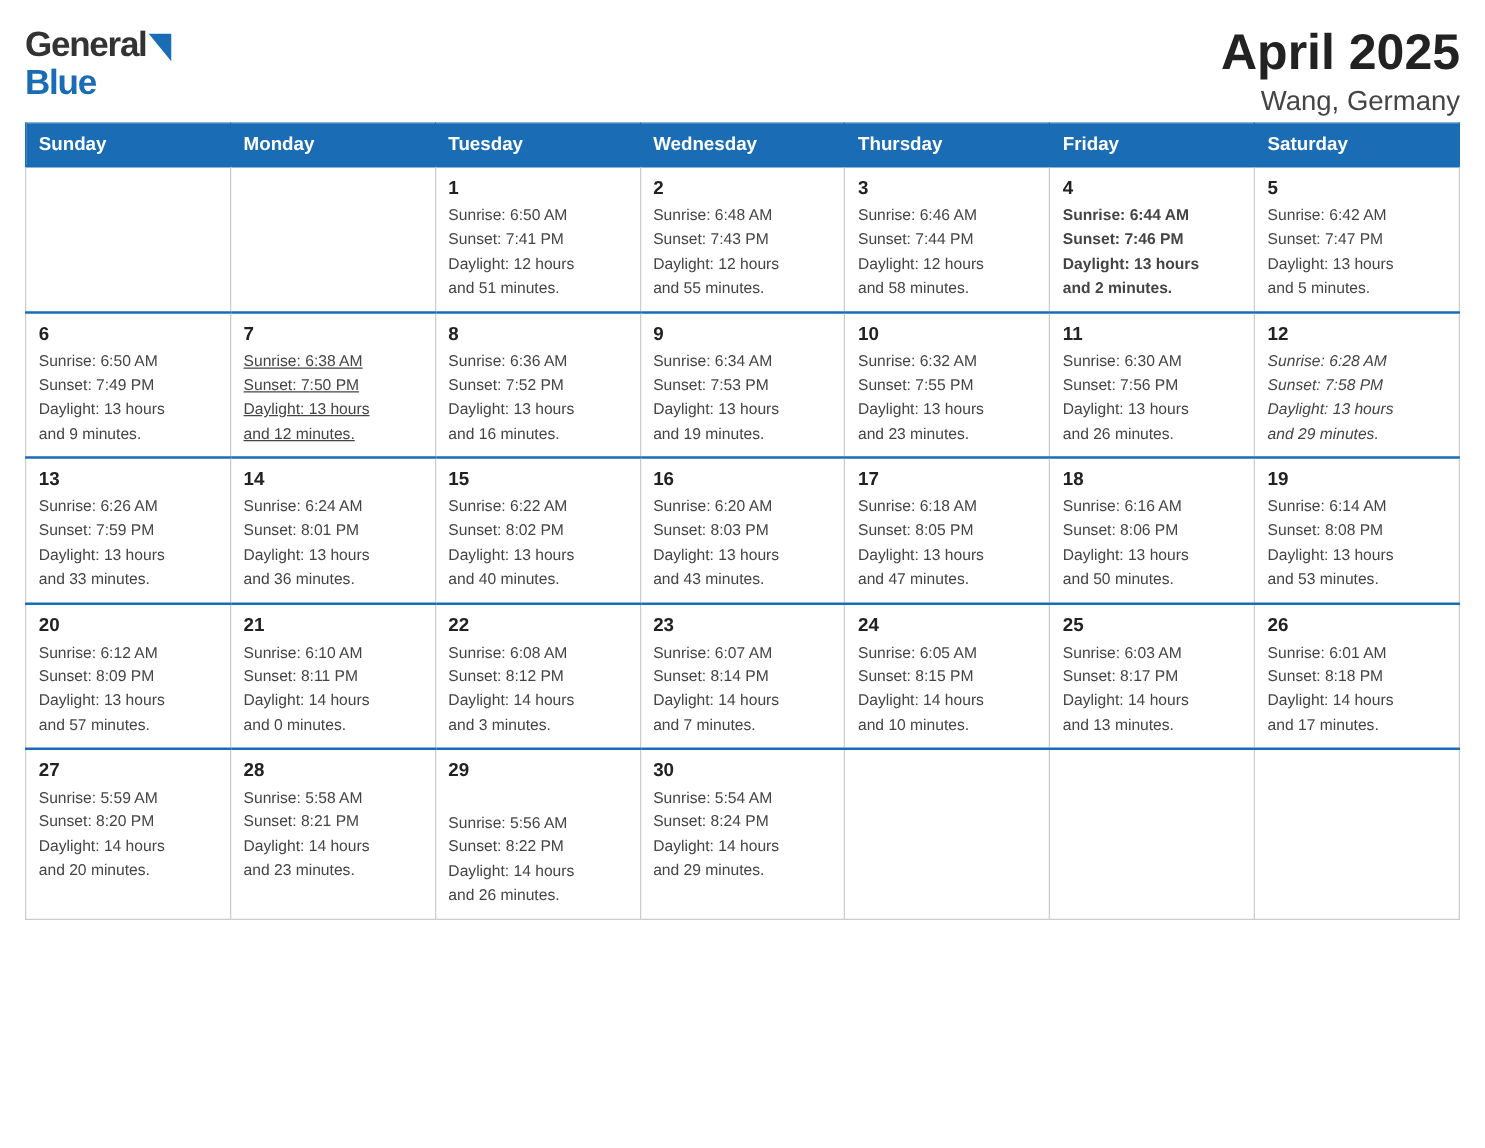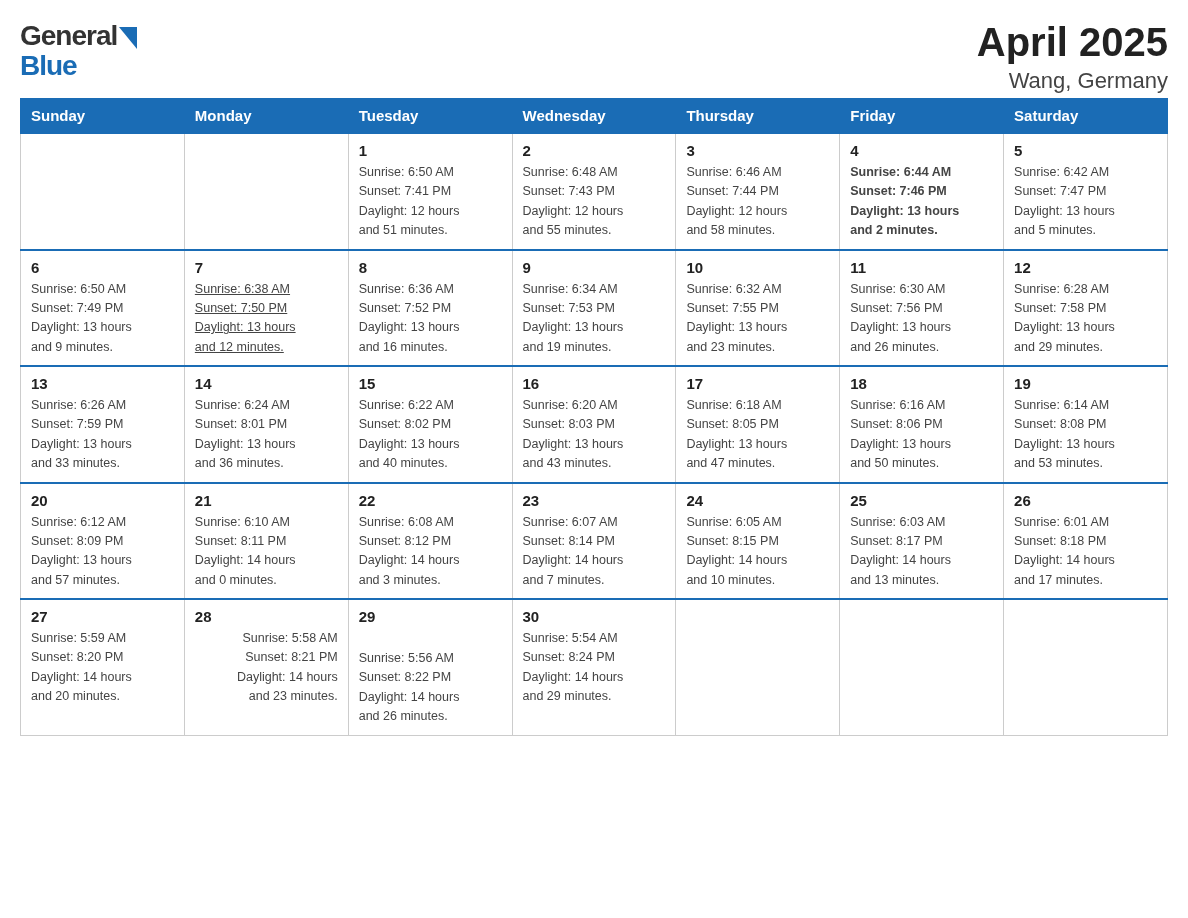--- a/index.html
+++ b/index.html
@@ -208,21 +208,21 @@
         </td>
         <td>
           <span class="day-number">11</span>
           <div class="day-info" style="white-space: pre-line;">Sunrise: 6:30 AM
 Sunset: 7:56 PM
 Daylight: 13 hours
 and 26 minutes.</div>
         </td>
         <td>
           <span class="day-number">12</span>
-          <div class="day-info" style="white-space: pre-line;">Sunrise: 6:28 AM
+          <div class="day-info" style="white-space: pre-line; font-style: italic;">Sunrise: 6:28 AM
 Sunset: 7:58 PM
 Daylight: 13 hours
 and 29 minutes.</div>
         </td>
       </tr>
       <tr>
         <td>
           <span class="day-number">13</span>
           <div class="day-info" style="white-space: pre-line;">Sunrise: 6:26 AM
 Sunset: 7:59 PM
@@ -326,21 +326,21 @@
       <tr>
         <td>
           <span class="day-number">27</span>
           <div class="day-info" style="white-space: pre-line;">Sunrise: 5:59 AM
 Sunset: 8:20 PM
 Daylight: 14 hours
 and 20 minutes.</div>
         </td>
         <td>
           <span class="day-number">28</span>
-          <div class="day-info" style="white-space: pre-line; text-align: right;">Sunrise: 5:58 AM
+          <div class="day-info" style="white-space: pre-line;">Sunrise: 5:58 AM
 Sunset: 8:21 PM
 Daylight: 14 hours
 and 23 minutes.</div>
         </td>
         <td>
           <span class="day-number">29</span>
           <div class="day-info" style="white-space: pre-line; margin-top: 24px;">Sunrise: 5:56 AM
 Sunset: 8:22 PM
 Daylight: 14 hours
 and 26 minutes.</div>

